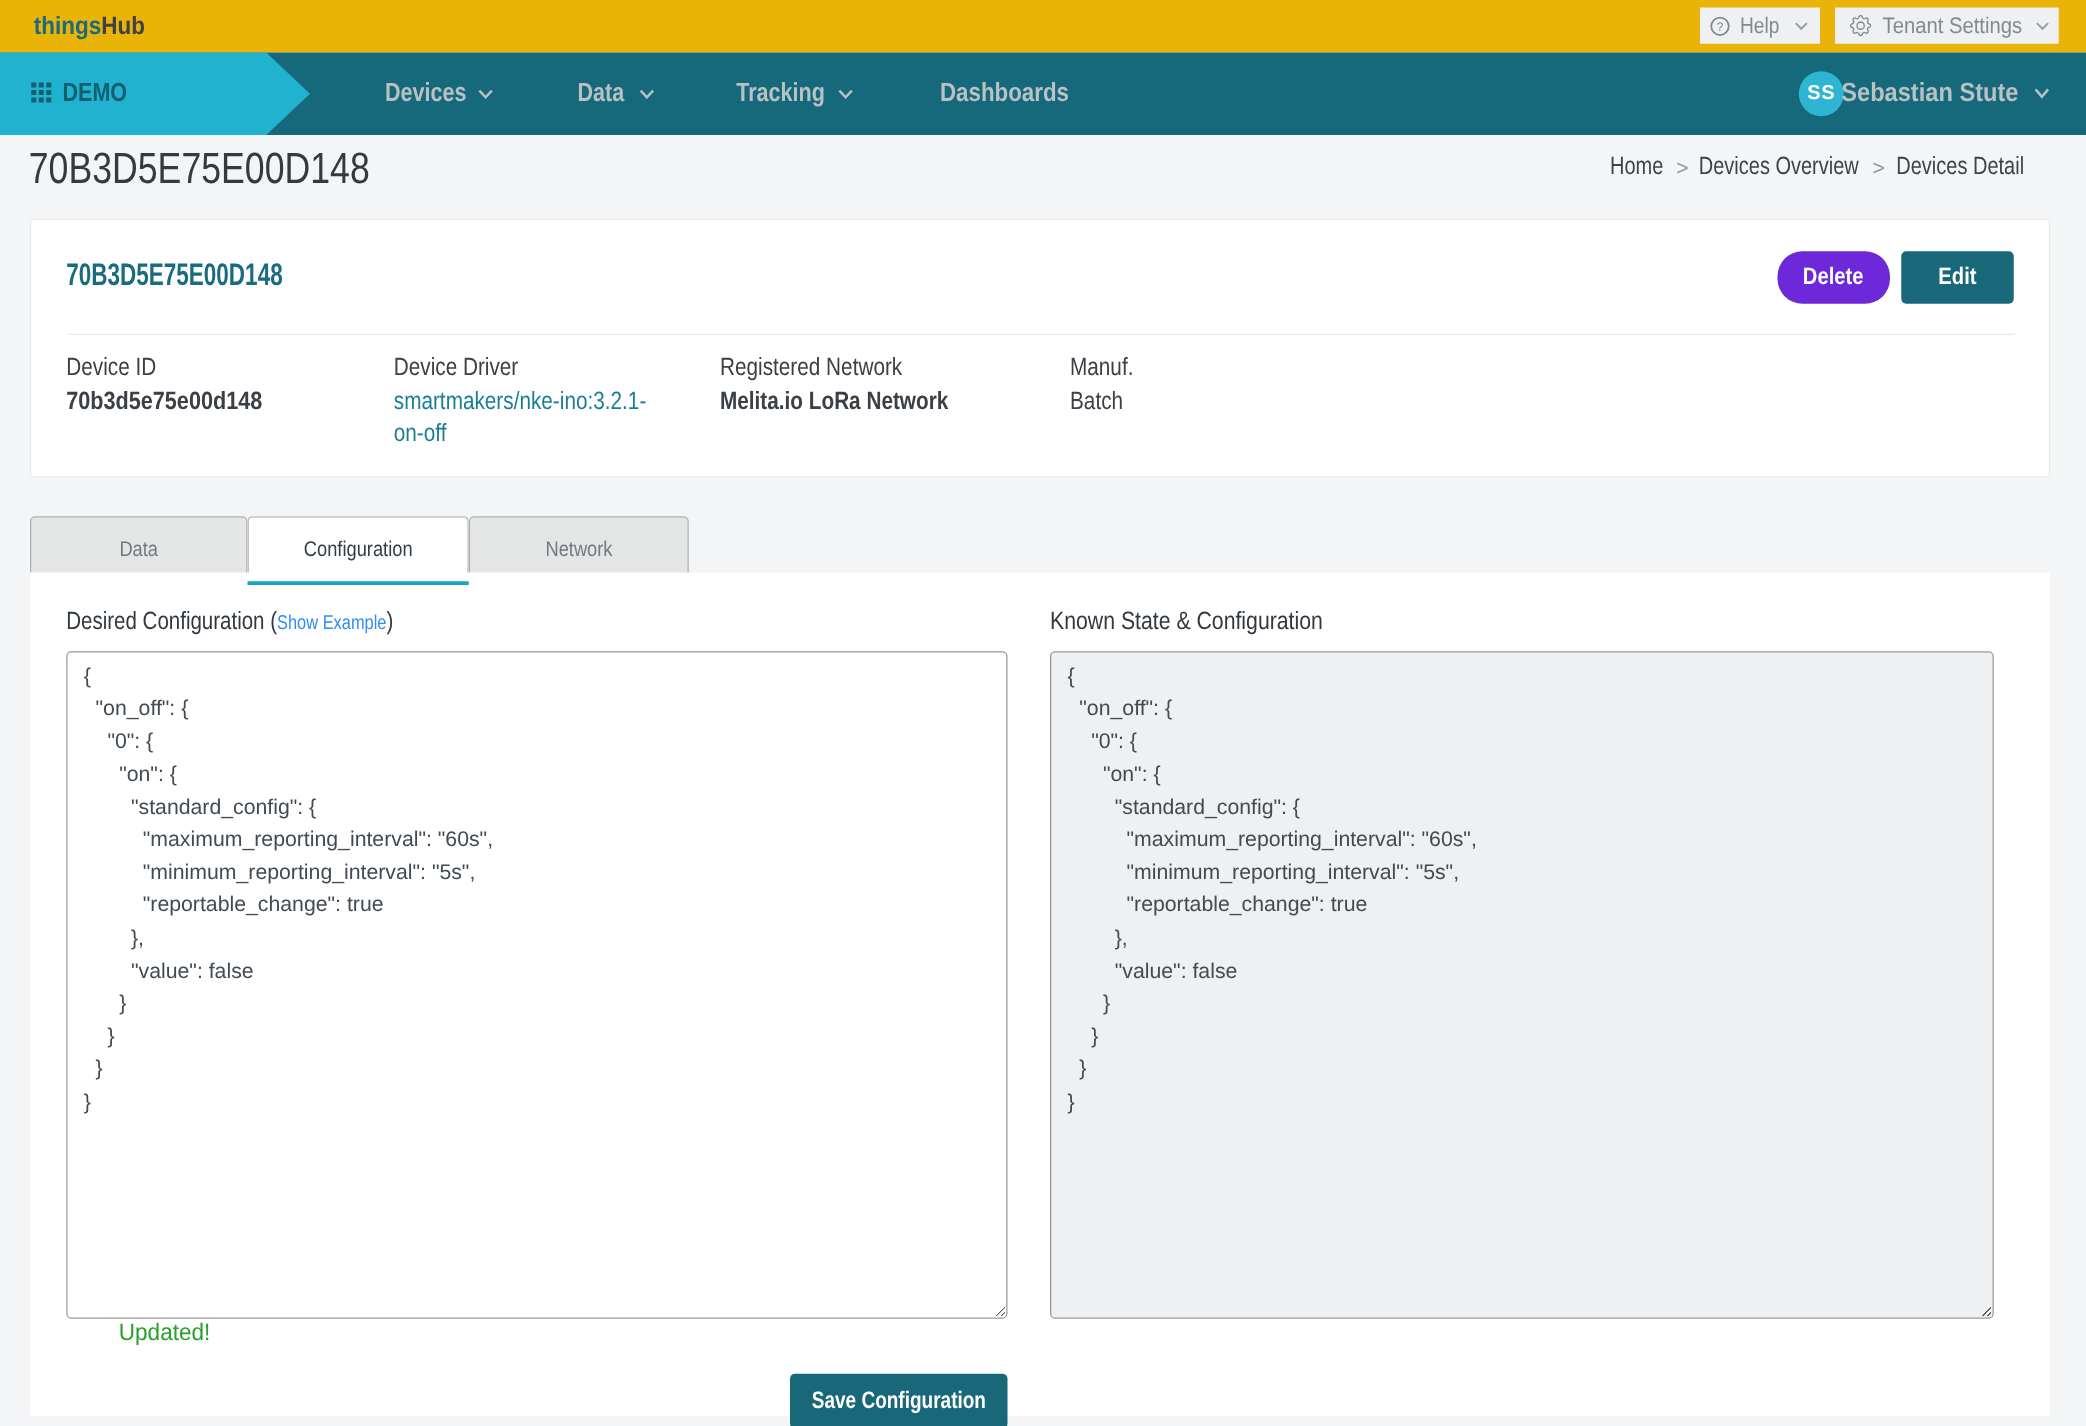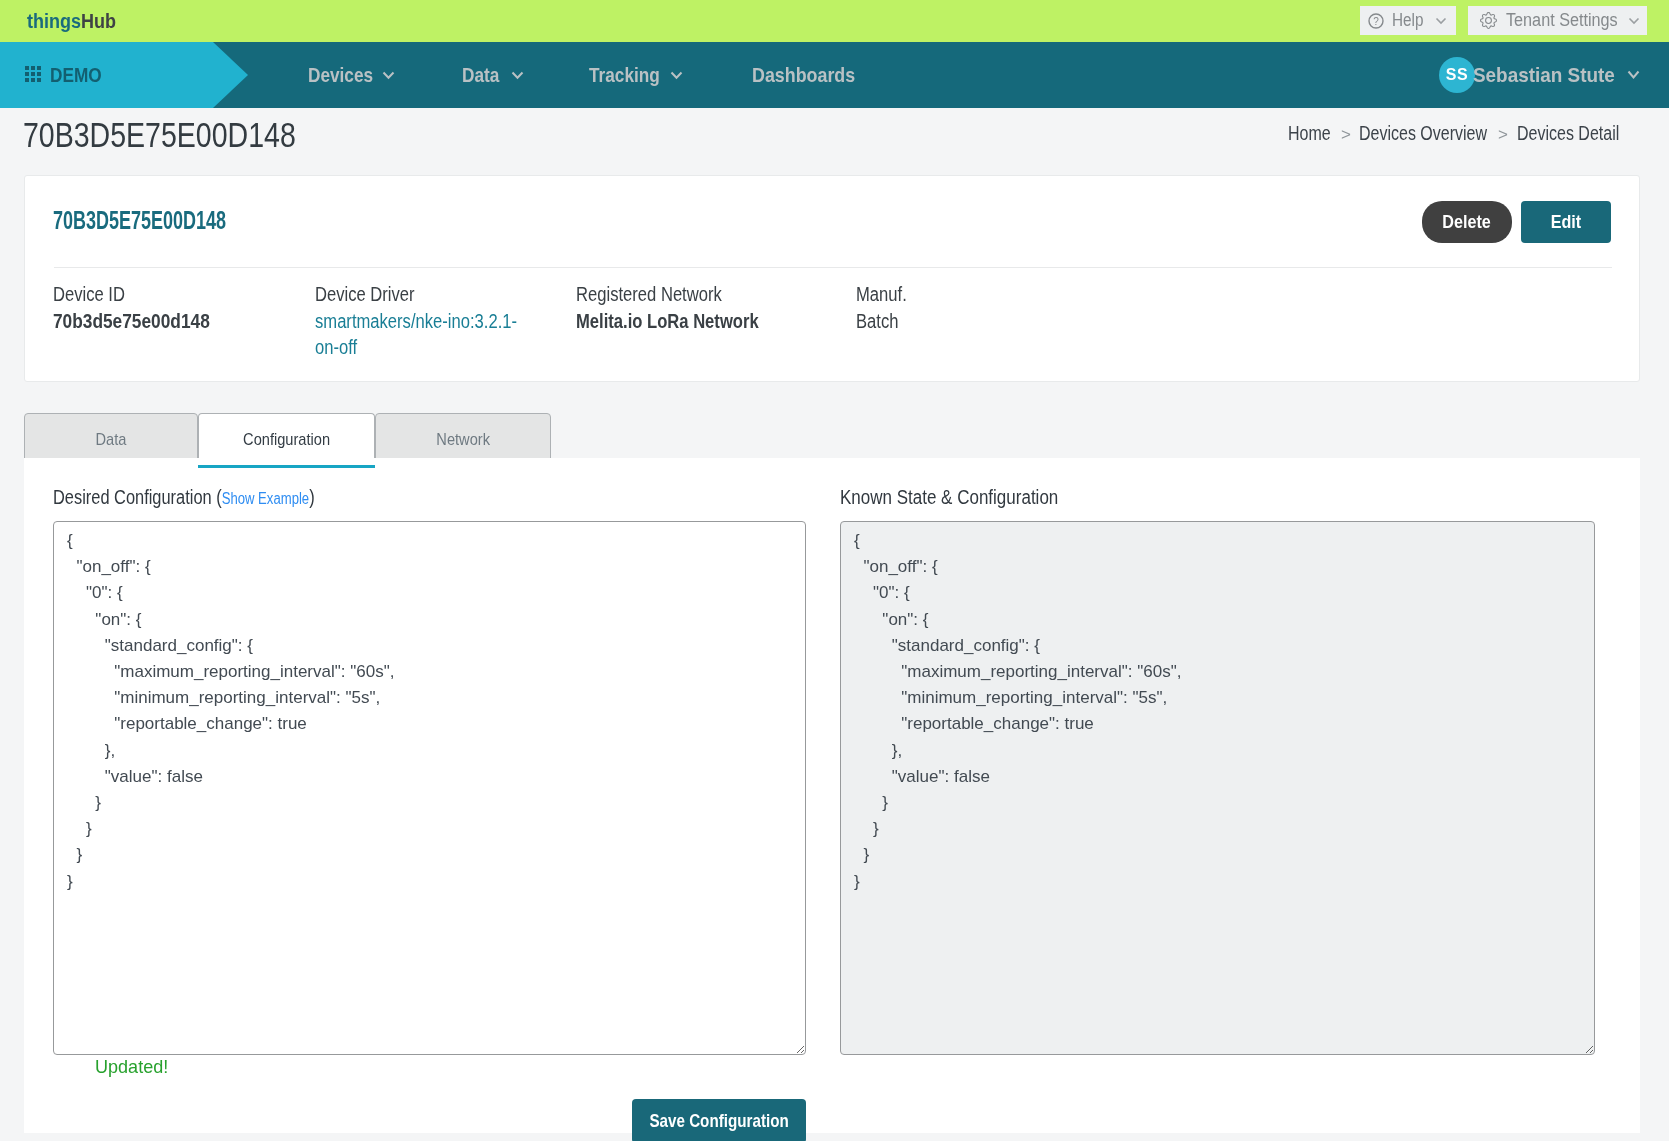--- a/index.html
+++ b/index.html
@@ -11,21 +11,21 @@
   .s82 { display:inline-block; transform:scaleX(0.82); transform-origin:0 50%; white-space:nowrap; }
   .s83 { display:inline-block; transform:scaleX(0.83); transform-origin:0 50%; white-space:nowrap; }
   .s85 { display:inline-block; transform:scaleX(0.85); transform-origin:0 50%; white-space:nowrap; }
   .s90 { display:inline-block; transform:scaleX(0.90); transform-origin:0 50%; white-space:nowrap; }
   .sc80 { display:inline-block; transform:scaleX(0.80); transform-origin:50% 50%; white-space:nowrap; }
   .sc85 { display:inline-block; transform:scaleX(0.85); transform-origin:50% 50%; white-space:nowrap; }
   .sc86 { display:inline-block; transform:scaleX(0.86); transform-origin:50% 50%; white-space:nowrap; }
   .s86 { display:inline-block; transform:scaleX(0.865); transform-origin:0 50%; white-space:nowrap; }
 
   
-  .topbar { position:absolute; left:0; top:0; width:1669px; height:42px; background:#bef264; }
+  .topbar { position:absolute; left:0; top:0; width:1669px; height:42px; background:#eab308; }
   .logo { position:absolute; left:27px; top:0; height:42px; line-height:42px; font-size:20px; font-weight:bold; color:#3f4245; }
   .logo b { color:#1a6b7d; font-weight:bold; }
   .tb-box { position:absolute; top:6px; height:29px; background:#eef0f1; display:flex; align-items:center; color:#85898c; font-size:18px; }
   .tb-help { left:1360px; width:96px; padding-left:8px; }
   .tb-ten { left:1468px; width:179px; padding-left:12px; }
   .tb-box svg { flex:none; }
 
   
   .nav { position:absolute; left:0; top:42px; width:1669px; height:66px; background:#15697b; }
   .ribbon { position:absolute; left:0; top:0; width:248px; height:66px; background:#21b2cf;
@@ -42,21 +42,21 @@
   
   .title { position:absolute; left:23px; top:115px; font-size:35px; line-height:40px; color:#333b41; }
   .crumb { position:absolute; top:123px; font-size:20px; line-height:20px; color:#3c434a; }
   .csep { position:absolute; top:125px; font-size:17px; color:#8f959a; }
 
   
   .card1 { position:absolute; left:24px; top:175px; width:1616px; height:207px; background:#fff; border:1px solid #e8eaeb; border-radius:3px; }
   .card1 h2 { position:absolute; left:28px; top:31px; font-size:25px; line-height:26px; font-weight:bold; color:#196b7e; }
   .btn { position:absolute; top:25px; height:42px; border-radius:4px; color:#fff; font-weight:bold; font-size:19px;
     display:flex; align-items:center; justify-content:center; }
-  .btn-del { left:1397px; width:90px; background:#404040;border-radius:20px; }
+  .btn-del { left:1397px; width:90px; background:#6d28d9;border-radius:20px; }
   .btn-edit { left:1496px; width:90px; background:#196879; }
   .divider { position:absolute; left:29px; top:91px; width:1558px; height:1px; background:#e8e9ea; }
   .fld { position:absolute; top:105px; font-size:20px; color:#3a4045; line-height:26.5px; }
   .fld .val { font-weight:bold; }
   .fld .link { font-weight:normal; color:#197e95; }
 
   
   .tab { position:absolute; top:413px; height:53px; background:#e4e5e5; border:1px solid #adb1b4; border-radius:4px 4px 0 0;
     display:flex; align-items:center; justify-content:center; font-size:17px; color:#6f7a82; }
   .tab.active { background:#fff; color:#333c44; border-bottom:none; height:52px; }

